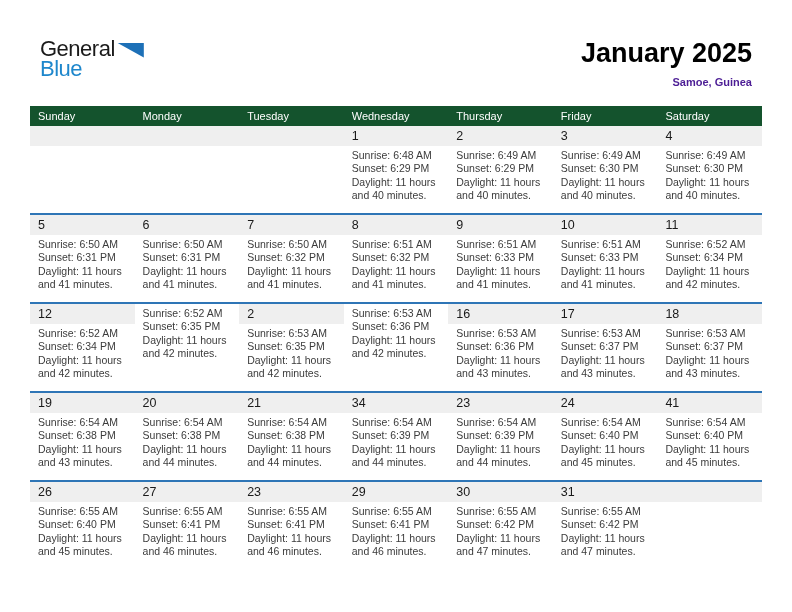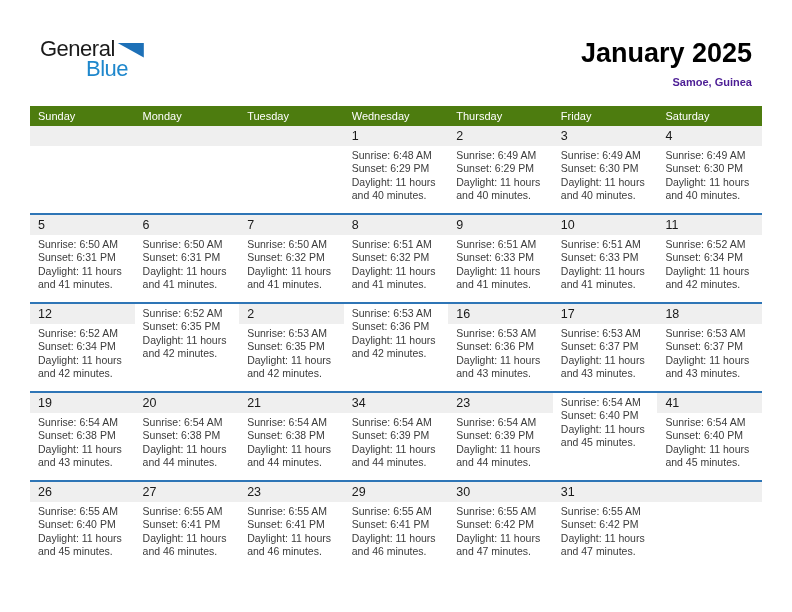--- a/index.html
+++ b/index.html
@@ -4,30 +4,30 @@
 <style>
   html,body{margin:0;padding:0;background:#ffffff;}
   body{width:792px;height:612px;position:relative;font-family:"Liberation Sans","DejaVu Sans",sans-serif;overflow:hidden;}
 
   
   .logo{position:absolute;left:40px;top:38px;line-height:1;}
   .logo-row1{display:flex;align-items:center;}
   .logo-general{font-size:22px;color:#1a1a1a;letter-spacing:-0.5px;}
   .logo-tri{width:27px;height:15px;margin-left:2px;margin-top:2px;background:#1d70b7;
             clip-path:polygon(0 0,100% 0,100% 100%);}
-  .logo-blue{font-size:22px;color:#1e87cc;letter-spacing:-0.5px;margin-left:46px;margin-top:-2px;}
+  .logo-blue{font-size:22px;color:#1e87cc;letter-spacing:-0.5px;margin-top:-2px;}
 
   
   .titles{position:absolute;right:40px;top:38px;text-align:right;}
   .month-title{font-size:27px;color:#000000;font-weight:bold;}
   .location{font-size:11px;color:#4c1d95;font-weight:bold;margin-top:7px;}
 
   
   .calendar{position:absolute;left:30px;top:106px;width:732px;}
-  .weekday-header{display:grid;grid-template-columns:repeat(7,1fr);background:#4d7c0f;height:20px;align-items:center;}
+  .weekday-header{display:grid;grid-template-columns:repeat(7,1fr);background:#14532d;height:20px;align-items:center;}
   .wd{color:#ffffff;font-size:11px;padding-left:8px;white-space:nowrap;}
 
   .week{display:grid;grid-template-columns:repeat(7,1fr);height:87px;}
   .week + .week{border-top:2px solid #2e75b6;}
   .cell{overflow:hidden;}
   .band{height:20px;background:#efefef;font-size:12.5px;color:#1a1a1a;padding-left:8px;line-height:20px;}
   .info{padding:3px 3px 0 8px;font-size:10.5px;color:#3b3b3b;line-height:13.4px;white-space:nowrap;}
 </style>
 </head>
 <body>
@@ -271,20 +271,21 @@
         <div class="cell">
           <div class="band">23</div>
           <div class="info">
             <div>Sunrise: 6:54 AM</div>
             <div>Sunset: 6:39 PM</div>
             <div>Daylight: 11 hours</div>
             <div>and 44 minutes.</div>
           </div>
         </div>
         <div class="cell">
+          <div class="band">24</div>
           <div class="info">
             <div>Sunrise: 6:54 AM</div>
             <div>Sunset: 6:40 PM</div>
             <div>Daylight: 11 hours</div>
             <div>and 45 minutes.</div>
           </div>
         </div>
         <div class="cell">
           <div class="band">41</div>
           <div class="info">

